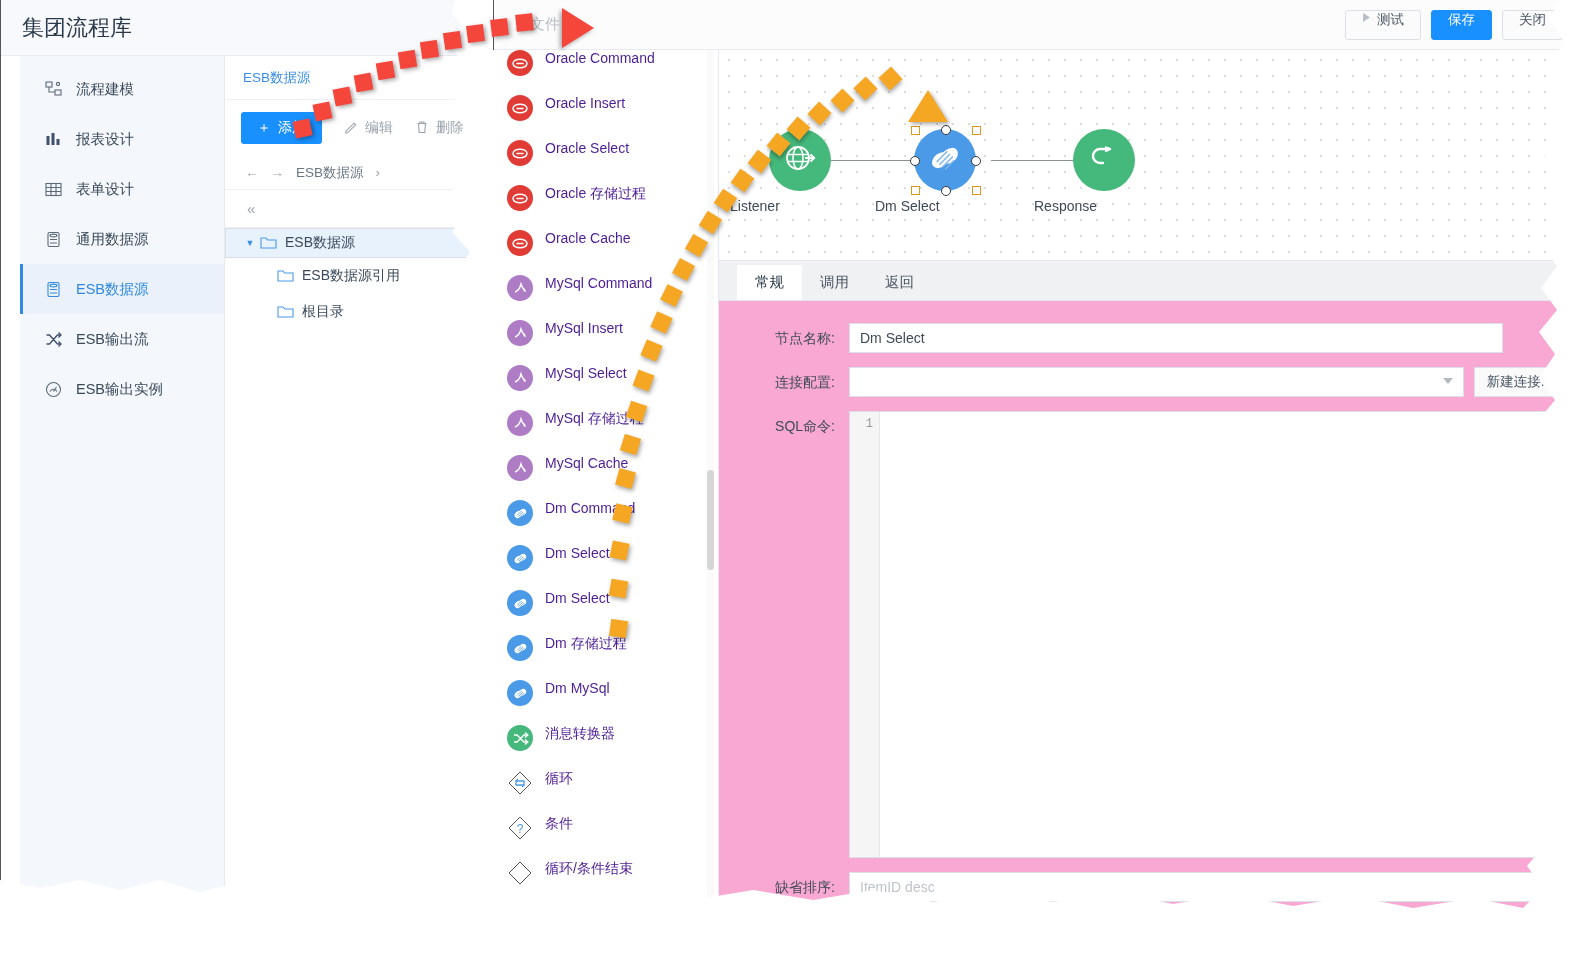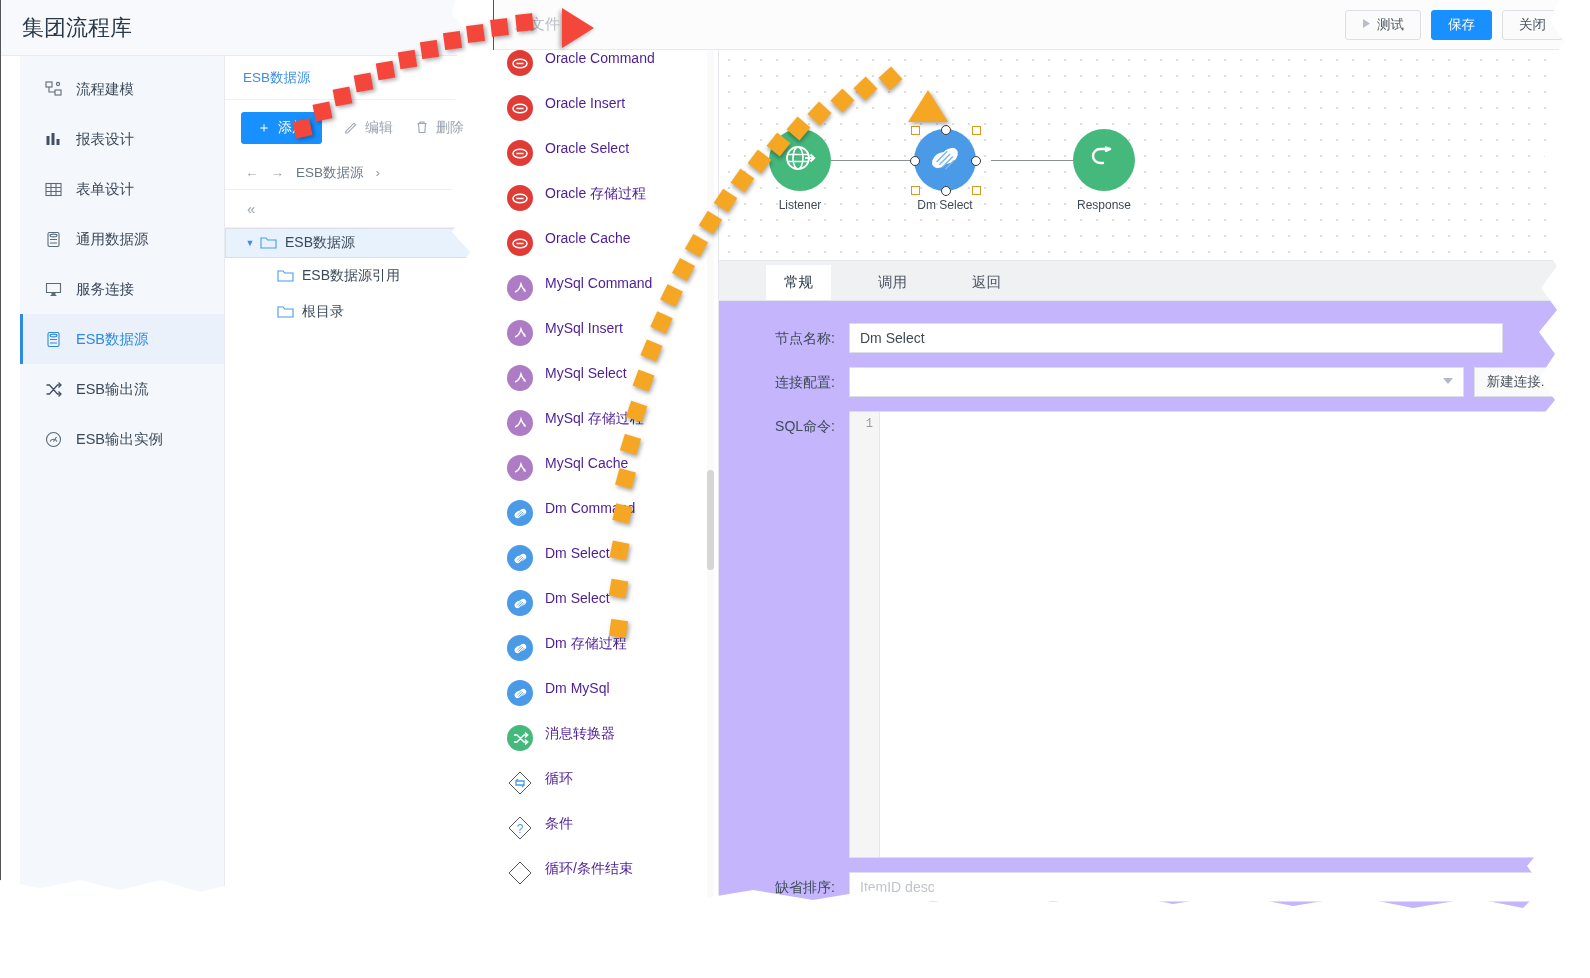--- a/index.html
+++ b/index.html
@@ -91,21 +91,21 @@
           380px 890px, 320px 900px, 260px 890px, 200px 900px, 140px 888px, 80px 898px,
           30px 888px, 0 898px);
         filter:drop-shadow(4px 4px 5px rgba(0,0,0,.45));}
   #win2 .edgeline{position:absolute;left:0;top:0;width:1px;height:100%;background:#555;}
 
   .w2-header{height:50px;border-bottom:1px solid #e8eaef;background:#fcfcfd;
              display:flex;align-items:center;padding:0 20px 0 22px;box-sizing:border-box;}
   .w2-filetitle{font-size:15px;color:#b6bcc4;}
   .w2-actions{margin-left:auto;display:flex;gap:10px;}
   .tbtn{height:30px;padding:0 16px;font-size:13.5px;border:1px solid #dcdfe6;background:#fbfbfc;
-        border-radius:3px;display:flex;align-items:center;gap:6px;color:#4a5562;cursor:pointer;
+        border-radius:3px;display:flex;gap:6px;color:#4a5562;cursor:pointer;
         font-family:inherit;}
   .tbtn.primary{background:#1890ff;border-color:#1890ff;color:#fff;}
 
   .w2-body{display:flex;height:882px;}
   .palette{width:225px;border-right:1px solid #e4e7eb;background:#fff;position:relative;
            overflow:hidden;}
   .pal-item{height:45px;display:flex;align-items:flex-start;gap:12px;padding-left:14px;
             font-size:14px;color:#4c1d95;cursor:pointer;box-sizing:border-box;}
   .pal-ico{width:26px;height:26px;border-radius:50%;display:flex;align-items:center;
            justify-content:center;flex:0 0 26px;}
@@ -113,34 +113,34 @@
   .pal-scroll{position:absolute;right:4px;top:420px;width:7px;height:100px;background:#d6d6d6;border-radius:4px;}
   .pal-track{position:absolute;right:4px;top:0;width:7px;height:100%;background:#fafafa;}
 
   .designer{flex:1;display:flex;flex-direction:column;min-width:0;}
   .canvas{height:210px;position:relative;background:#fff;
           background-image:radial-gradient(#dcdcdc .9px, transparent .9px);
           background-size:16px 16px;background-position:2px 2px;
           border-bottom:1px solid #e4e7eb;}
   .node{position:absolute;width:62px;height:62px;border-radius:50%;display:flex;
         align-items:center;justify-content:center;}
-  .node-label{position:absolute;width:140px;text-align:center;font-size:12px;color:#3f4a56;}
+  .node-label{position:absolute;width:140px;font-size:14px;color:#3f4a56;}
   .edge{position:absolute;height:1px;background:#8a8f96;}
   .arrowhead{position:absolute;width:0;height:0;border-left:6px solid #8a8f96;
              border-top:4px solid transparent;border-bottom:4px solid transparent;}
   .h-sq{position:absolute;width:7px;height:7px;border:1.4px solid #d79a20;background:#fff;}
   .h-ci{position:absolute;width:8px;height:8px;border:1.4px solid #3b3b3b;background:#fff;border-radius:50%;}
 
   .tabstrip{height:40px;background:#f0f1f3;border-bottom:1px solid #e4e7eb;
             display:flex;align-items:flex-end;padding-left:18px;box-sizing:border-box;}
   .tab{height:35px;padding:0 18px;display:flex;align-items:center;font-size:14.5px;
-       color:#4a5562;cursor:pointer;margin-left:29px;}
+       color:#4a5562;cursor:pointer;}
   .tab.active{background:#fff;color:#2b3a4a;}
 
-  .props{flex:1;background:#c4b5fd;padding:22px 0 0 0;overflow:hidden;position:relative;}
+  .props{flex:1;background:#f9a8d4;padding:22px 0 0 0;overflow:hidden;position:relative;}
   .prow{display:flex;align-items:flex-start;margin-bottom:14px;padding-left:20px;}
   .plabel{width:110px;text-align:right;font-size:14px;color:#3f4a56;padding-top:7px;
           padding-right:14px;flex:0 0 110px;box-sizing:border-box;}
   .pfield{flex:1;display:flex;gap:10px;min-width:0;}
   .inp{height:30px;border:1px solid #dcdfe6;background:#fff;font-size:14px;color:#3f4a56;
        display:flex;align-items:center;padding:0 10px;box-sizing:border-box;flex:1;min-width:0;
        font-family:inherit;}
   .inp.ph{color:#bfc4cb;}
   .sel-wrap{flex:1;position:relative;min-width:0;}
   .sel{height:30px;border:1px solid #dcdfe6;background:#fff;box-sizing:border-box;}
@@ -213,30 +213,20 @@
         <span class="ico">
             <svg width="17" height="17" viewBox="0 0 17 17">
               <rect x="3" y="1.5" width="11" height="14" rx="1.5" fill="none" stroke="#5c6b7a" stroke-width="1.1"></rect>
               <ellipse cx="8.5" cy="4.5" rx="3.5" ry="1.4" fill="none" stroke="#5c6b7a" stroke-width="1.1"></ellipse>
               <path d="M5 8.5h7M5 12h7" stroke="#5c6b7a" stroke-width="1.1"></path>
             </svg>
           </span>
         <span>通用数据源</span>
       </div>
 
-      <div class="side-item">
-        <span class="ico">
-            <svg width="17" height="17" viewBox="0 0 17 17">
-              <path d="M1.5 2.5h14v9h-14z" fill="none" stroke="#5c6b7a" stroke-width="1.1"></path>
-              <path d="M8.5 11.5v3M5.5 14.5h6" stroke="#5c6b7a" stroke-width="1.1"></path>
-              <rect x="6.5" y="11.5" width="4" height="3" fill="#5c6b7a"></rect>
-            </svg>
-          </span>
-        <span>服务连接</span>
-      </div>
 
       <div class="side-item active">
         <span class="ico">
             <svg width="17" height="17" viewBox="0 0 17 17">
               <rect x="3" y="1.5" width="11" height="14" rx="1.5" fill="none" stroke="#2f8ae0" stroke-width="1.1"></rect>
               <ellipse cx="8.5" cy="4.5" rx="3.5" ry="1.4" fill="none" stroke="#2f8ae0" stroke-width="1.1"></ellipse>
               <path d="M5 8.5h7M5 12h7" stroke="#2f8ae0" stroke-width="1.1"></path>
             </svg>
           </span>
         <span>ESB数据源</span>

